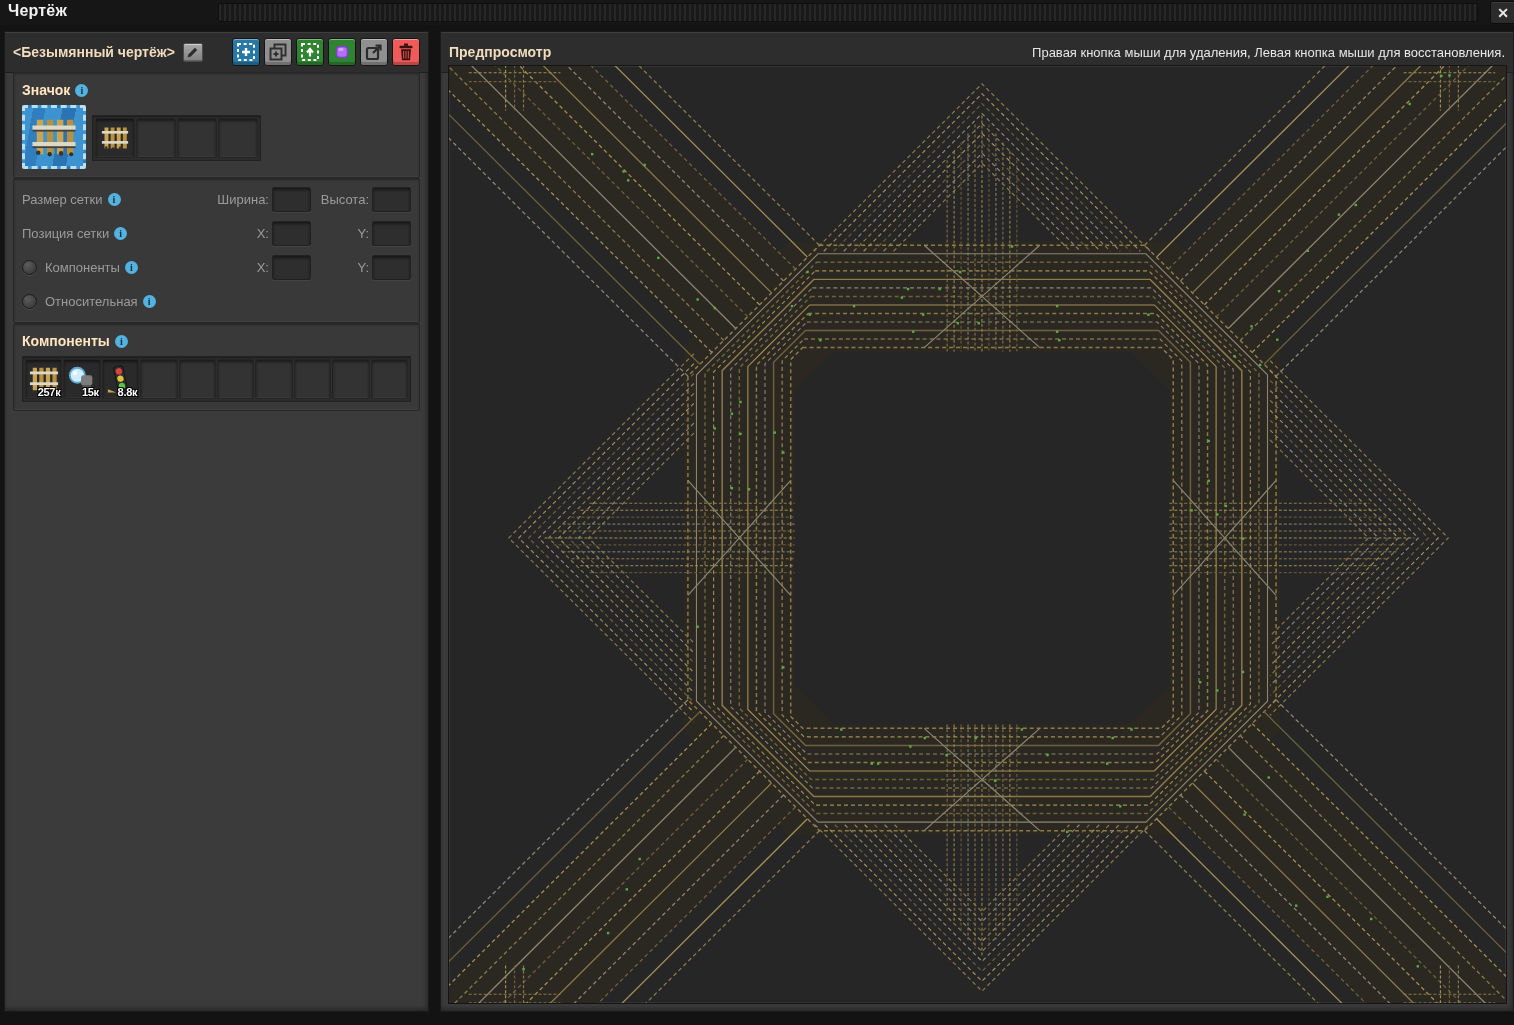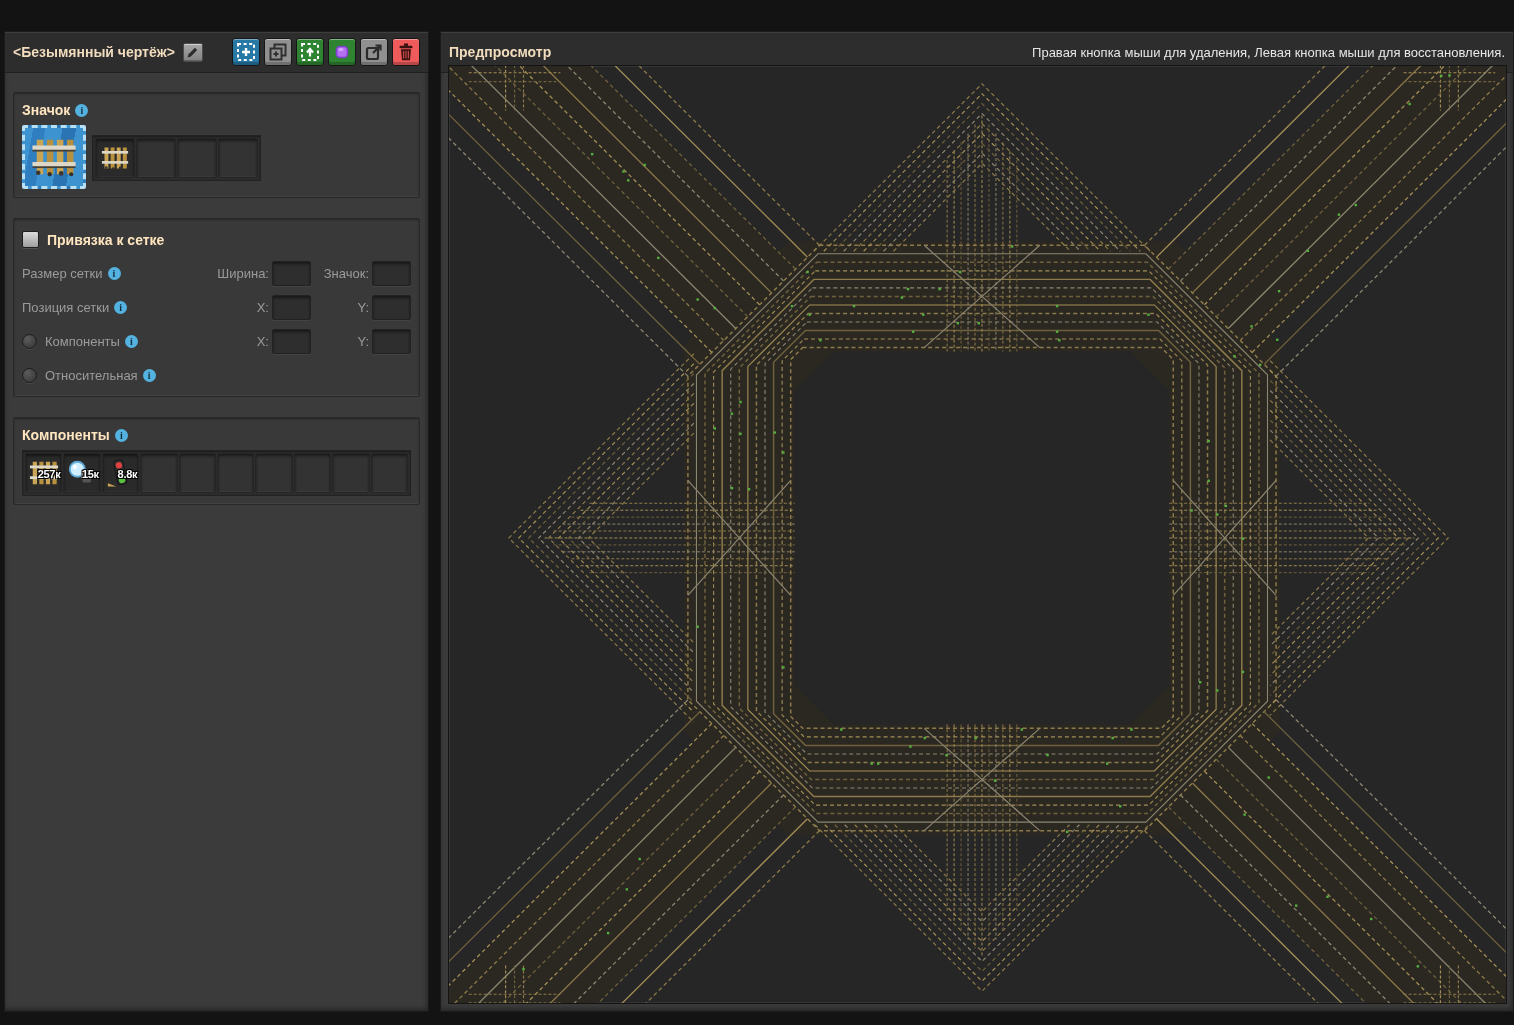--- a/index.html
+++ b/index.html
@@ -31,39 +31,39 @@
   .mini-btn { width:20px; height:19px; margin-left:8px; background:linear-gradient(#a7a7a7,#828282);
     border:1px solid #4c4c4c; border-radius:2px; display:flex; align-items:center; justify-content:center;
     box-shadow:inset 0 1px 0 #cfcfcf, inset 0 -1px 0 #636363; cursor:pointer; }
 
   .toolbar { margin-left:auto; display:flex; gap:4px; }
   .tbtn { width:28px; height:28px; border:1px solid #161616; border-radius:3px; cursor:pointer;
     display:flex; align-items:center; justify-content:center;
     box-shadow:inset 0 1px 0 rgba(255,255,255,.4), inset 0 -3px 0 rgba(0,0,0,.22); }
 
   
-  .section { margin:20px 8px 0 8px; background:#3a3939; border:1px solid #292828; border-radius:2px;
+  .section { margin:0 8px 0 8px; background:#3a3939; border:1px solid #292828; border-radius:2px;
     box-shadow:inset 0 1px 2px rgba(0,0,0,.35), inset 0 -1px 0 rgba(255,255,255,.05); padding:8px; }
   .sec-title { color:#ffe6c0; font-weight:bold; font-size:14px; }
   .info { display:inline-block; width:13px; height:13px; border-radius:50%; background:#53b2e0;
     color:#14303e; font-size:10px; font-weight:bold; text-align:center; line-height:13px;
     margin-left:5px; vertical-align:1px; font-family:"Liberation Serif", serif; }
 
   
   .icon-row { display:flex; align-items:flex-start; margin-top:6px; }
   .big-slot { width:64px; height:64px; border:3px dashed #b7e0f5; border-radius:2px; cursor:pointer;
     background:linear-gradient(100deg,#3d93d0 0 12%,#2f7fc0 12% 30%,#3d93d0 30% 55%,#2a74b4 55% 75%,#3d93d0 75%);
     display:flex; align-items:center; justify-content:center; }
   .slot-strip { display:flex; margin-left:6px; margin-top:10px; background:#2e2d2d; border:1px solid #232222;
     padding:2px; gap:1px; box-shadow:inset 0 1px 2px rgba(0,0,0,.4); }
   .slot { position:relative; width:40px; height:40px; background:#343333; border:1px solid #262525;
     border-radius:2px; cursor:pointer; display:flex; align-items:center; justify-content:center;
     box-shadow:inset 0 2px 3px rgba(0,0,0,.5), inset 0 -1px 0 rgba(255,255,255,.04); }
   .slot.filled { background:#2b2a2a; }
-  .slot .count { position:absolute; bottom:12px; right:1px; font-size:11px; font-weight:bold; color:#fff;
+  .slot .count { position:absolute; bottom:0; right:1px; font-size:11px; font-weight:bold; color:#fff;
     text-shadow:1px 1px 0 #000,-1px 1px 0 #000,1px -1px 0 #000,-1px -1px 0 #000; letter-spacing:-.3px; }
 
   
   .desc-wrap { position:relative; margin-top:6px; }
   .desc-area { width:100%; height:118px; background:#8f9090; border:1px solid #262626; border-radius:2px;
     box-shadow:inset 1px 2px 3px rgba(0,0,0,.45); resize:none; font-family:"Liberation Sans",sans-serif;
     font-size:13px; color:#222; padding:4px; }
   .img-btn { position:absolute; right:4px; bottom:6px; width:22px; height:22px; background:#2d2d2d;
     border:1px solid #171717; border-radius:2px; display:flex; align-items:center; justify-content:center;
     cursor:pointer; box-shadow:inset 0 1px 0 #404040; }
@@ -94,20 +94,27 @@
   .hint .blue { color:#e5e5e5; }
   .preview-box { position:absolute; left:7px; top:33px; right:6px; bottom:7px; background:#262626;
     border:1px solid #151515; box-shadow:inset 0 0 0 1px #343434; cursor:crosshair; }
   .preview-box svg { width:100%; height:100%; display:block; }
 </style>
 </head>
 <body>
 
 <div class="app">
 
+  <div class="titlebar">
+    <span class="win-title">Чертёж</span>
+    <div class="drag-ribs"></div>
+    <div class="close-btn">
+      <span>✕</span>
+    </div>
+  </div>
 
   <section class="panel left-panel">
     <div class="panel-header">
       <span class="bp-name">&lt;Безымянный чертёж&gt;</span>
       <div class="mini-btn">
         <svg width="13" height="13" viewBox="0 0 16 16">
             <path d="M2 14 L3.2 10 L11 2.2 L13.8 5 L6 12.8 Z" fill="#2d2d2d"></path>
           </svg>
       </div>
       <div class="toolbar">
@@ -189,34 +196,30 @@
           <div class="slot"></div>
           <div class="slot"></div>
           <div class="slot"></div>
         </div>
       </div>
     </div>
 
 
     <div class="section">
       <div class="grid-row">
-        <div class="checkbox"></div>
-        <span class="gold-lbl">Привязка к сетке</span>
-      </div>
-      <div class="grid-row">
         <div class="lead">
             <span class="lbl">Размер сетки</span>
             <span class="info">i</span>
           </div>
         <div class="fgroup">
             <span class="flbl">Ширина:</span>
             <input class="num-input" value="" style="">
           </div>
         <div class="fgroup">
-            <span class="flbl">Значок:</span>
+            <span class="flbl">Высота:</span>
             <input class="num-input" value="" style="">
           </div>
       </div>
       <div class="grid-row">
         <div class="lead">
             <span class="lbl">Позиция сетки</span>
             <span class="info">i</span>
           </div>
         <div class="fgroup">
             <span class="flbl">X:</span>

